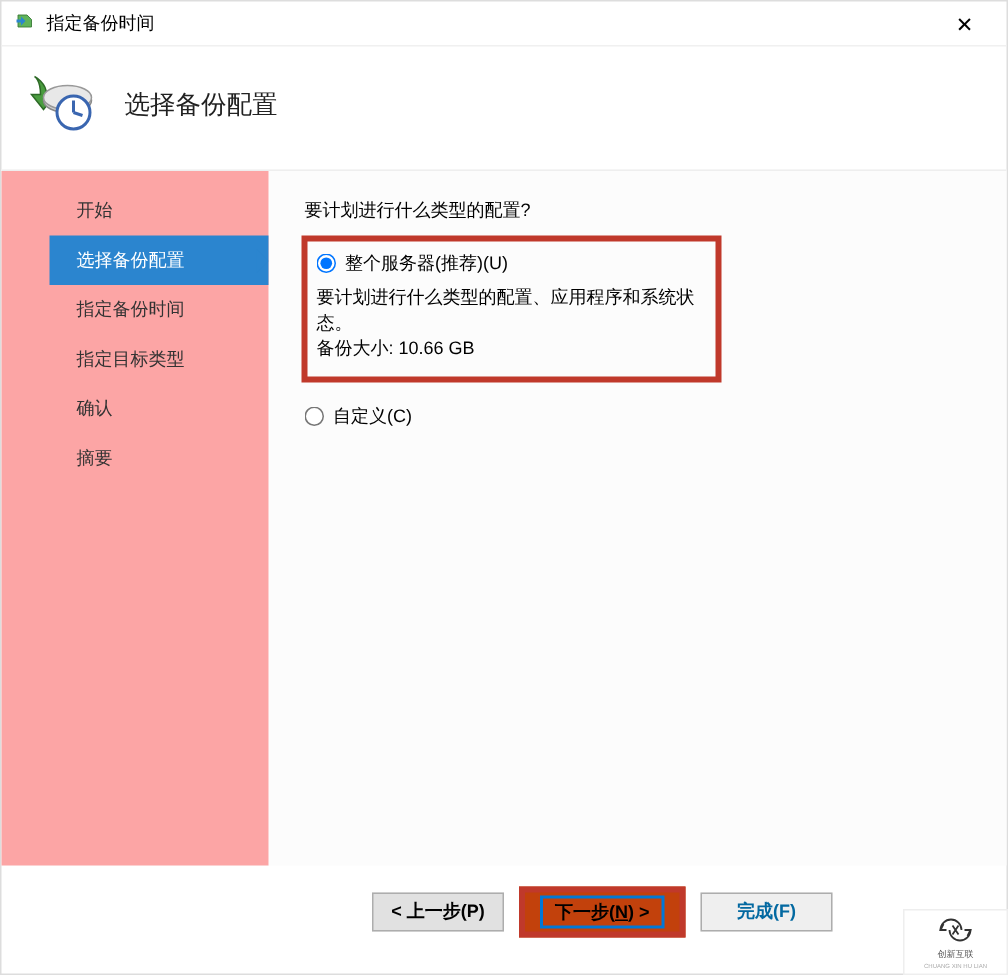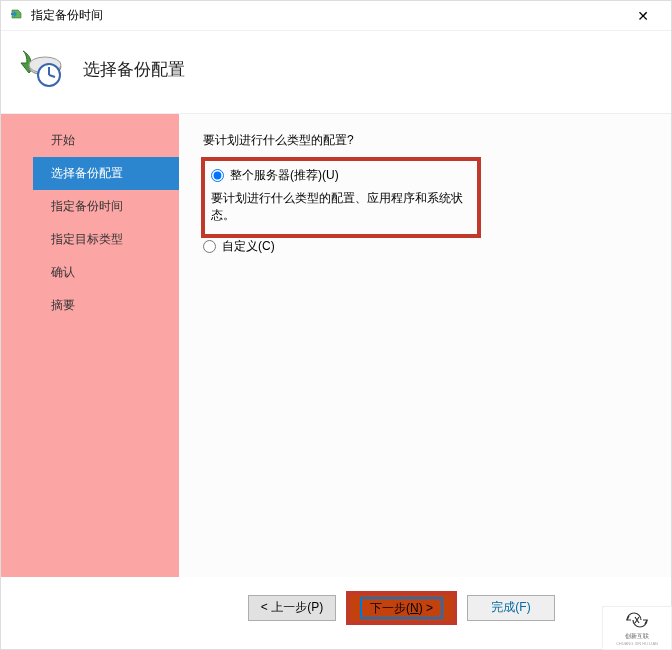--- a/index.html
+++ b/index.html
@@ -28,25 +28,25 @@
     content: ""; position: absolute; right: -8px; top: 50%; margin-top: -8px;
     border: 8px solid transparent; border-left-color: #2b85cf;
   }
 
   .content { flex: 1; padding: 18px 24px 18px 24px; position: relative; }
   .prompt { margin-bottom: 8px; }
   .highlight-box { border: 4px solid #c0392b; padding: 6px 8px 10px 6px; width: 280px; margin-left: -2px; }
   .option { display: flex; align-items: flex-start; margin-bottom: 6px; }
   .option input[type=radio] { margin: 2px 6px 0 0; }
   .option .label { }
-  .option-block2 { }
+  .option-block2 { margin-top: 14px; }
 
   
   .footer { display: flex; justify-content: flex-end; align-items: center; padding: 14px 18px 24px 0; gap: 10px; }
-  .btn { min-width: 88px; height: 26px; line-height: 22px; text-align: center; border: 1px solid #adadad; background: #e1e1e1; font-size: 12px; padding: 0 10px; }
+  .btn { min-width: 88px; height: 26px; line-height: 22px; text-align: center; border: 1px solid #adadad; background: #e1e1e1; font-size: 12px; padding: 0 10px; font-weight: bold; }
   .btn.disabled { color: #0369a1; background: #efefef; }
   .btn.primary-highlight { border: 4px solid #c0392b; border-radius: 0; background: #c2410c; padding: 2px 10px; height: auto; line-height: 22px; min-width: 96px; }
   .btn.primary-highlight .inner { display: inline-block; border: 2px solid #0078d7; padding: 0 8px; height: 22px; line-height: 18px; min-width: 76px; }
   
   .cancel-wrap { width: 88px; height: 26px; } 
 
   .underline { text-decoration: underline; }
 
   
   .watermark { position: absolute; right: 0; bottom: 0; width: 70px; height: 44px; background: #fff; border: 1px solid #eee; display: flex; flex-direction: column; align-items: center; justify-content: center; }
@@ -96,20 +96,23 @@
 
     <div class="content">
       <div class="prompt">要计划进行什么类型的配置?</div>
 
       <div class="highlight-box">
         <div class="option">
           <input type="radio" checked="" style="">
           <span class="label">整个服务器(推荐)(U)</span>
         </div>
         <div class="desc">要计划进行什么类型的配置、应用程序和系统状态。</div>
+        <div class="desc">
+          <span>备份大小: </span><span>10.66 GB</span>
+        </div>
       </div>
 
       <div class="option-block2">
         <div class="option">
           <input type="radio" style="">
           <span class="label">自定义(C)</span>
         </div>
       </div>
     </div>
   </div>

